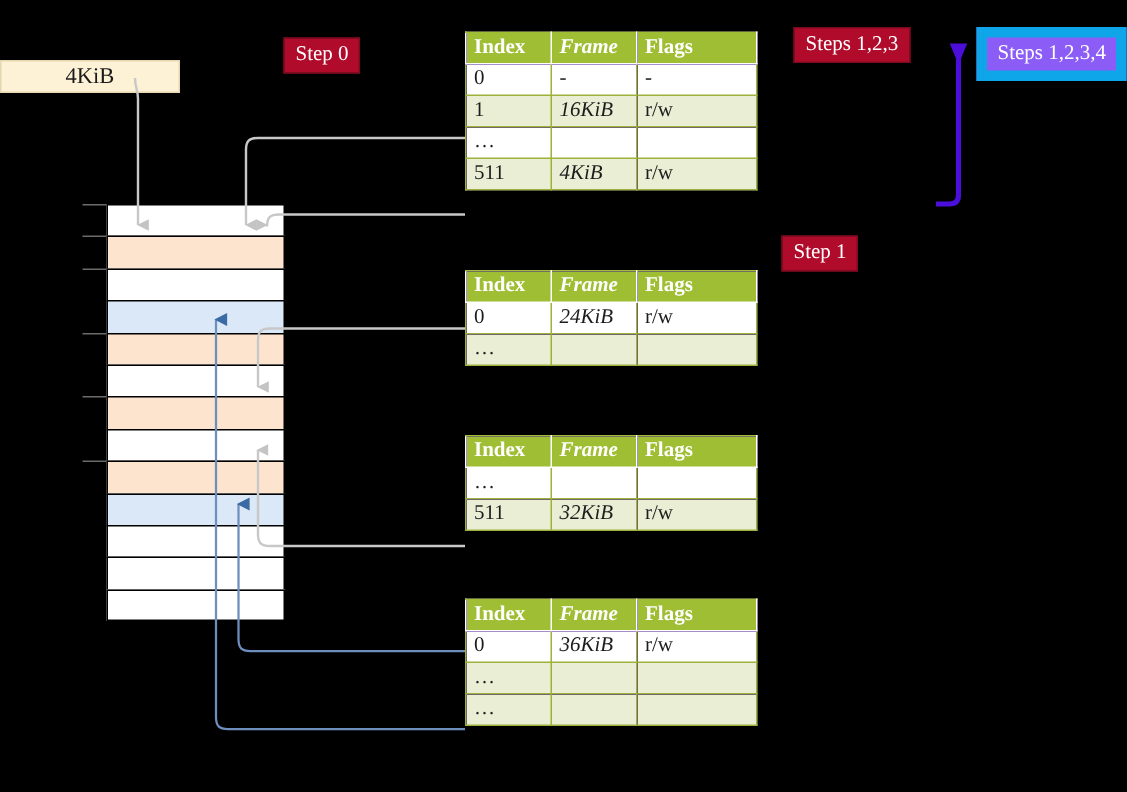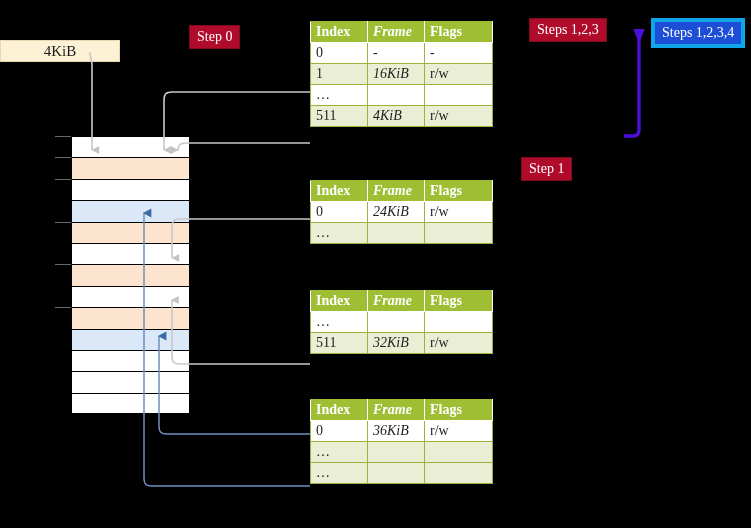--- a/index.html
+++ b/index.html
@@ -28,22 +28,22 @@
     line-height: 19px;
     padding: 1px 7px 2px 7px;
     white-space: nowrap;
     font-family: "Liberation Serif", "DejaVu Serif", serif;
   }
   .badge-red {
     background: #b10b2c;
     border: 1px solid #7e0a20;
   }
   .badge-blue {
-    background: #1d4ed8;
-    border: 4px solid #0ea5e9;
+    background: #8b5cf6;
+    border: 7px solid #0ea5e9;
     text-align: center;
   }
   .size-box {
     position: absolute;
     background: #fdf1d6;
     border: 1px solid #e6d7b0;
     color: #1a1a1a;
     font-size: 15px;
     text-align: center;
     line-height: 20px;
@@ -73,21 +73,21 @@
     font-weight: bold;
     font-size: 14px;
     border-color: #ffffff;
     border-top-color: #9fbe33;
   }
   .ptable tr.odd td { background: #ffffff; }
   .ptable tr.even td { background: #e9eed4; }
   .ptable td.hl { background: #f2f2a0; }
   .col-idx { width: 57px; }
   .col-frm { width: 57px; font-style: italic; }
-  .col-flg { width: 68px; }
+  .col-flg { width: 80px; }
 
   
   #memcol {
     position: absolute;
     left: 71px;
     top: 136px;
     width: 119px;
     height: 278px;
   }
   .mrow {

